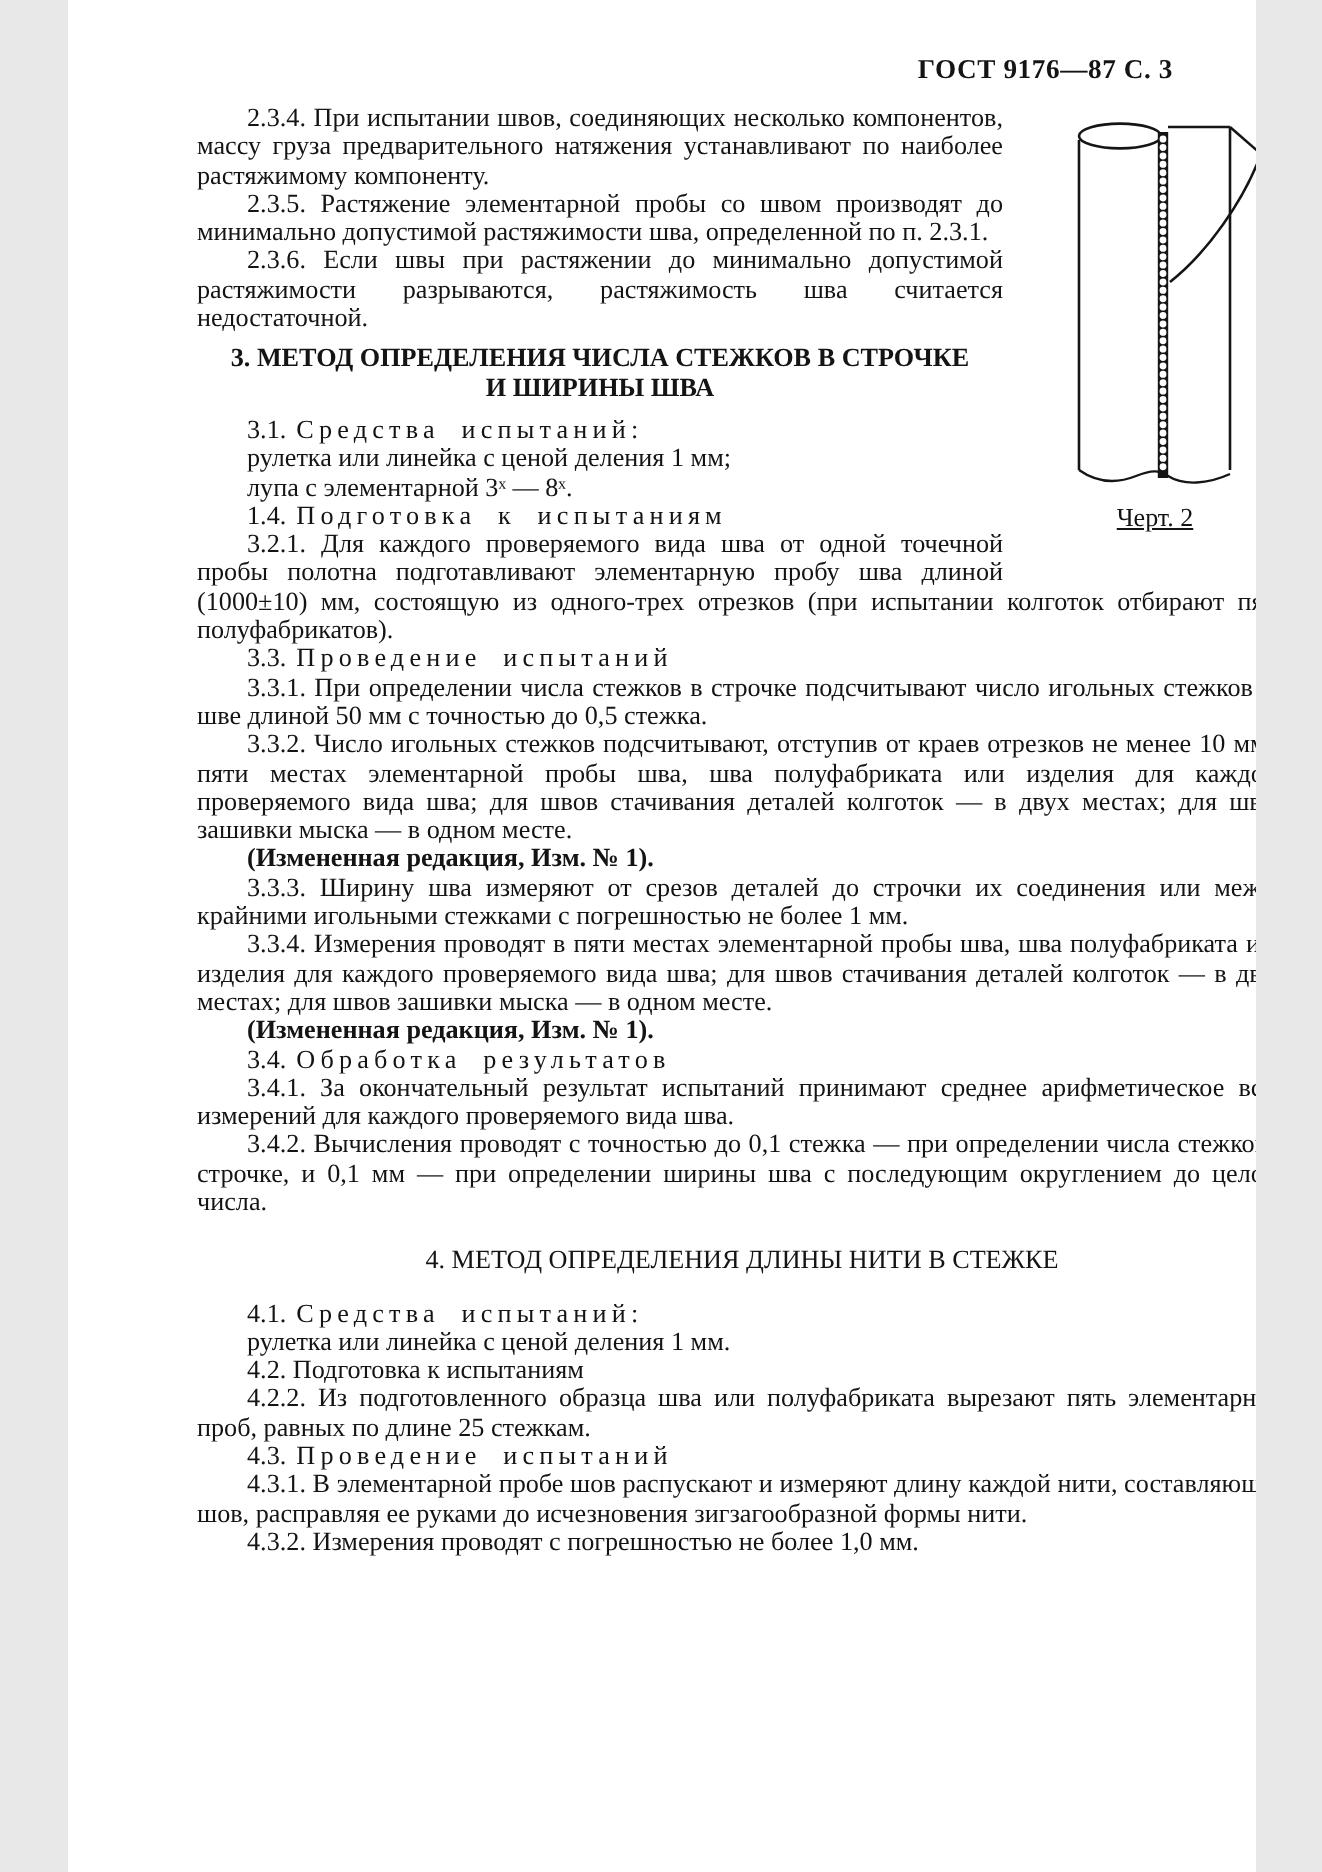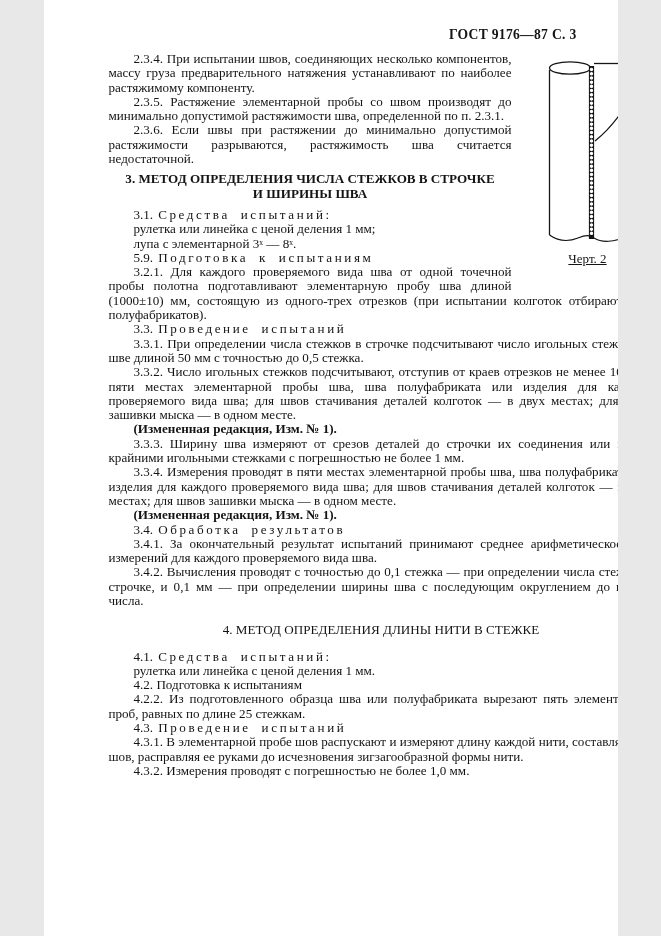--- a/index.html
+++ b/index.html
@@ -4,20 +4,21 @@
 <style>
   html,body { margin:0; padding:0; background:#e8e8e8; }
   .page {
     position:relative;
     width:574px; height:936px;
     margin:0 auto;
     background:#ffffff;
     overflow:hidden;
     font-family:"Liberation Serif","DejaVu Serif",serif;
     color:#141414;
+    padding-left:20px;
   }
   .pg-header {
     position:absolute; top:27px; right:41px;
     font-weight:700; font-size:13.6px; letter-spacing:.3px;
     white-space:nowrap;
   }
   .content {
     position:absolute; top:52px; left:65px; width:545px;
     font-size:13.1px; line-height:14.3px;
     text-align:justify;
@@ -78,21 +79,21 @@
     <p class="para">2.3.6. Если швы при растяжении до минимально допустимой растяжимости разрываются, растяжимость шва считается недостаточной.</p>
 
     <div class="h3">
       <span class="tl">3. МЕТОД ОПРЕДЕЛЕНИЯ ЧИСЛА СТЕЖКОВ В СТРОЧКЕ</span>
       <span class="tl">И ШИРИНЫ ШВА</span>
     </div>
 
     <p class="para"><span>3.1.</span><span class="spaced">Средства испытаний:</span></p>
     <p class="para">рулетка или линейка с ценой деления 1 мм;</p>
     <p class="para">лупа с элементарной 3ˣ — 8ˣ.</p>
-    <p class="para"><span>5.9.</span><span class="spaced">Подготовка к испытаниям</span></p>
+    <p class="para"><span>1.4.</span><span class="spaced">Подготовка к испытаниям</span></p>
     <p class="para">3.2.1. Для каждого проверяемого вида шва от одной точечной пробы полотна подготавливают элементарную пробу шва длиной (1000±10) мм, состоящую из одного-трех отрезков (при испытании колготок отбирают пять полуфабрикатов).</p>
     <p class="para"><span>3.3.</span><span class="spaced">Проведение испытаний</span></p>
     <p class="para">3.3.1. При определении числа стежков в строчке подсчитывают число игольных стежков на шве длиной 50 мм с точностью до 0,5 стежка.</p>
     <p class="para">3.3.2. Число игольных стежков подсчитывают, отступив от краев отрезков не менее 10 мм в пяти местах элементарной пробы шва, шва полуфабриката или изделия для каждого проверяемого вида шва; для швов стачивания деталей колготок — в двух местах; для швов зашивки мыска — в одном месте.</p>
     <p class="para bold">(Измененная редакция, Изм. № 1).</p>
     <p class="para">3.3.3. Ширину шва измеряют от срезов деталей до строчки их соединения или между крайними игольными стежками с погрешностью не более 1 мм.</p>
     <p class="para">3.3.4. Измерения проводят в пяти местах элементарной пробы шва, шва полуфабриката или изделия для каждого проверяемого вида шва; для швов стачивания деталей колготок — в двух местах; для швов зашивки мыска — в одном месте.</p>
     <p class="para bold">(Измененная редакция, Изм. № 1).</p>
     <p class="para"><span>3.4.</span><span class="spaced">Обработка результатов</span></p>
     <p class="para">3.4.1. За окончательный результат испытаний принимают среднее арифметическое всех измерений для каждого проверяемого вида шва.</p>

